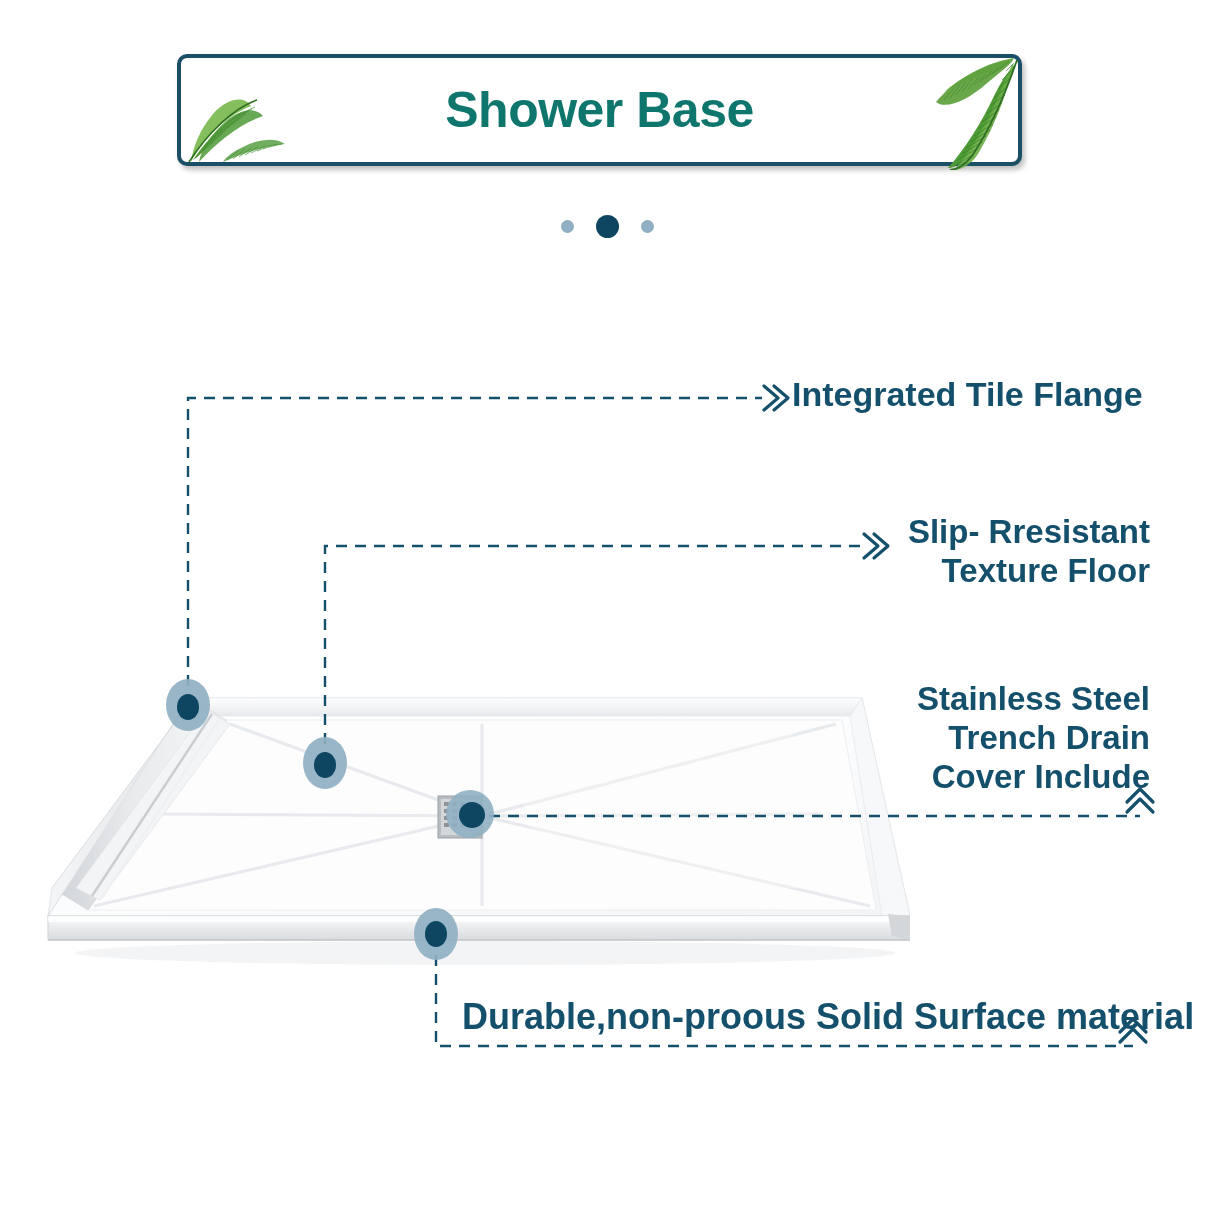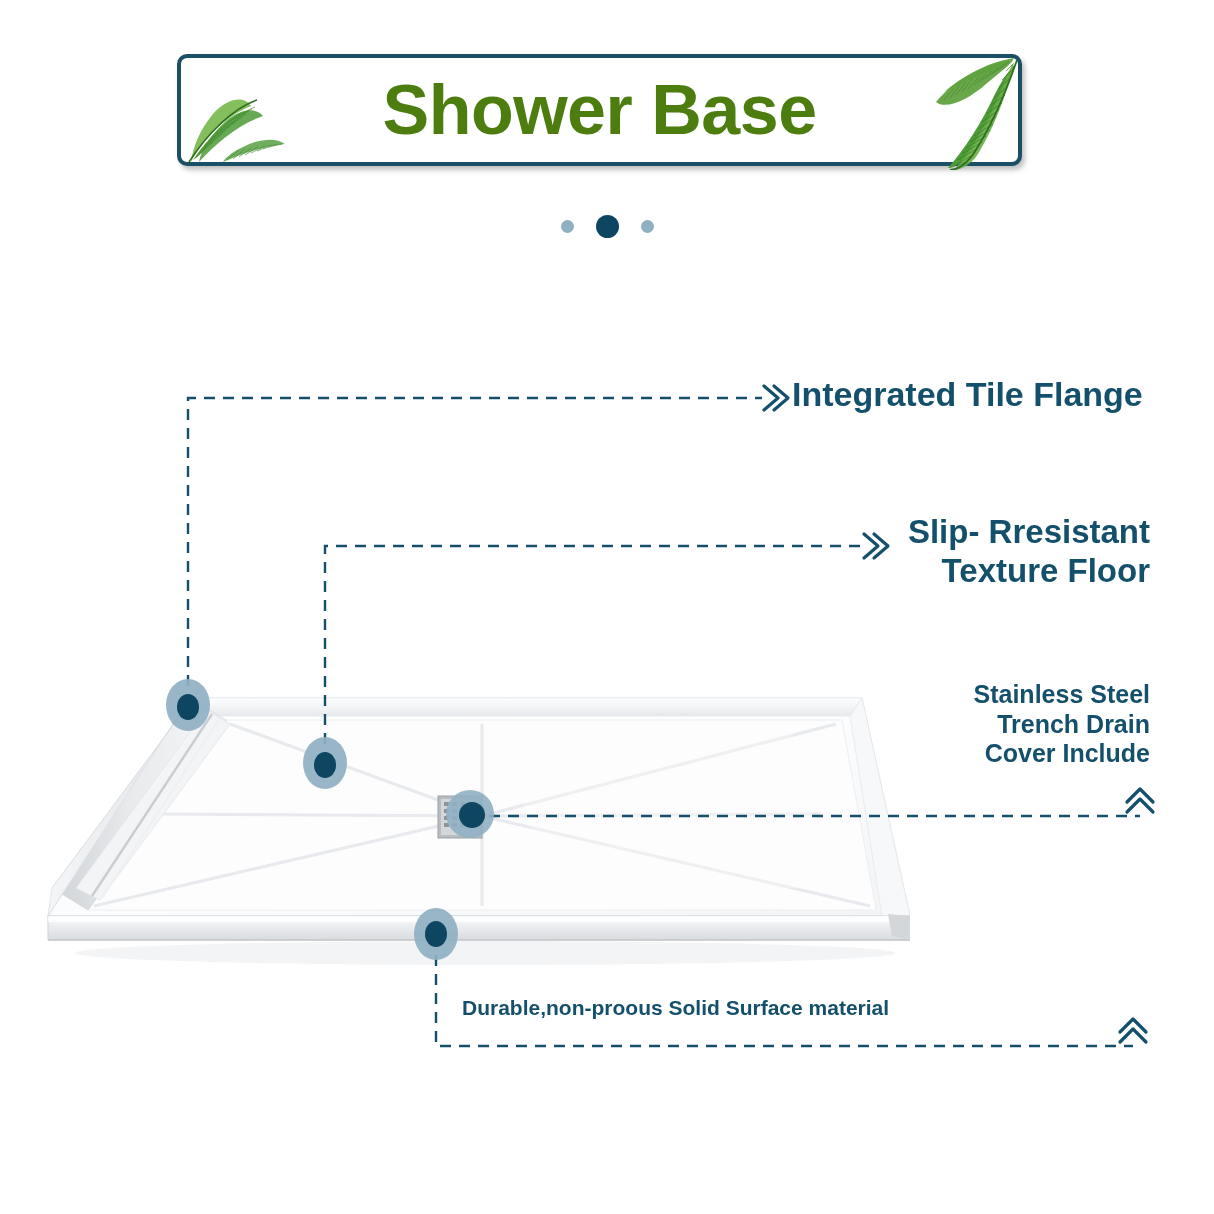--- a/index.html
+++ b/index.html
@@ -34,24 +34,24 @@
   }
   #title-text {
     position: absolute;
     left: 0;
     top: 0;
     width: 100%;
     height: 100%;
     display: flex;
     align-items: center;
     justify-content: center;
-    font-size: 70px;
+    font-size: 50px;
     font-weight: 900;
     letter-spacing: -0.5px;
-    color: #4d7c0f;
+    color: #0f766e;
     white-space: nowrap;
     z-index: 3;
   }
   .palm {
     position: absolute;
     z-index: 2;
     pointer-events: none;
   }
   #palm-left {
     left: 2px;
@@ -108,27 +108,27 @@
     left: 900px;
     top: 513px;
     width: 250px;
     font-size: 33px;
     text-align: right;
   }
   #label-drain {
     left: 900px;
     top: 680px;
     width: 250px;
-    font-size: 25px;
+    font-size: 33px;
     text-align: right;
   }
   #label-durable {
     left: 462px;
     top: 996px;
-    font-size: 21px;
+    font-size: 36px;
   }
   #label-durable-sub {
     left: 458px;
     top: 1057px;
     font-size: 24px;
   }
 
   
   #overlay {
     position: absolute;

